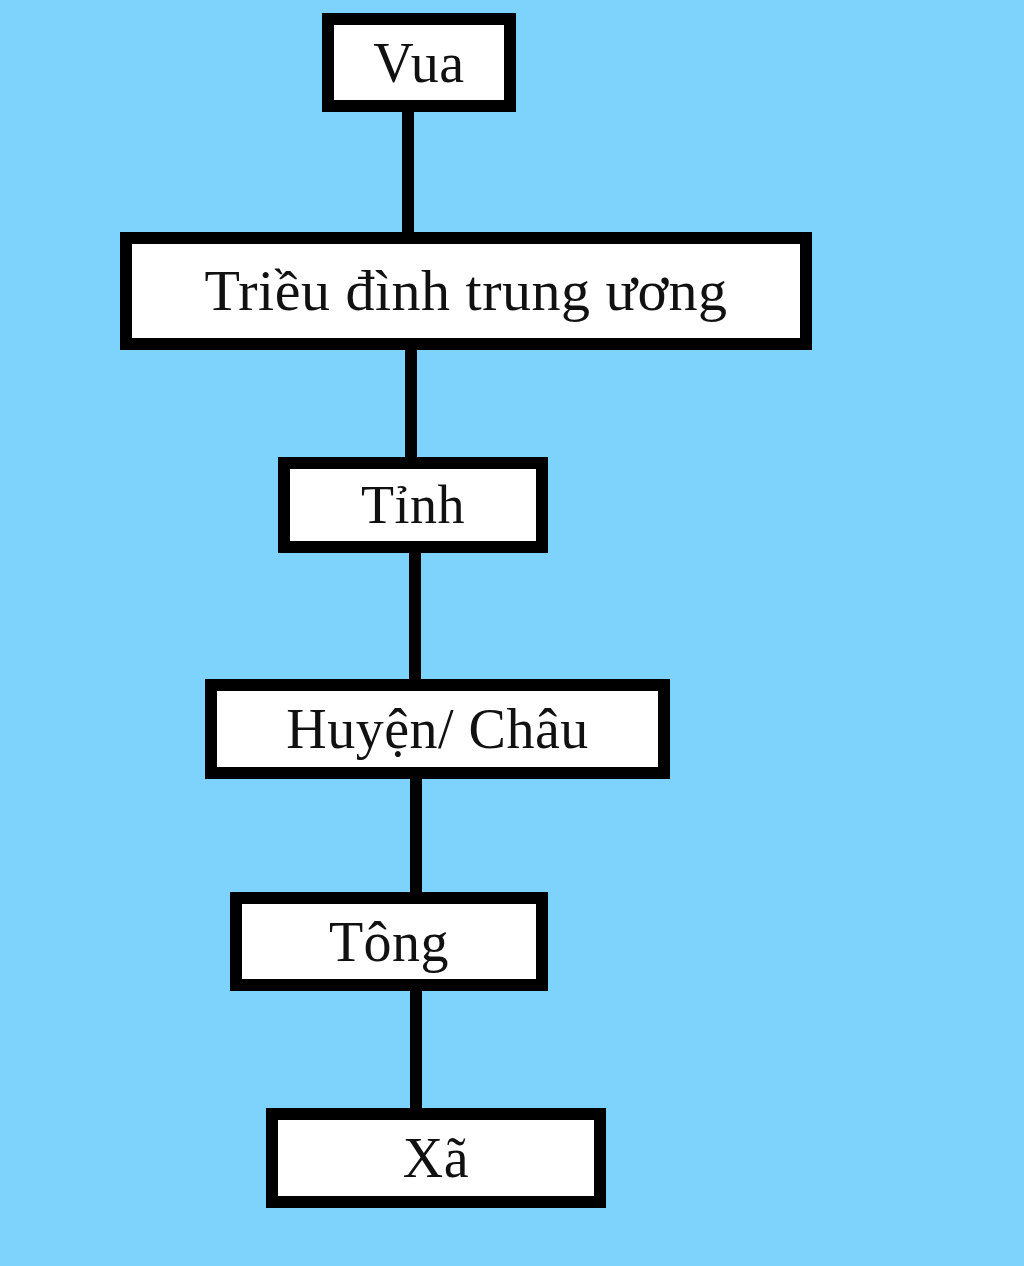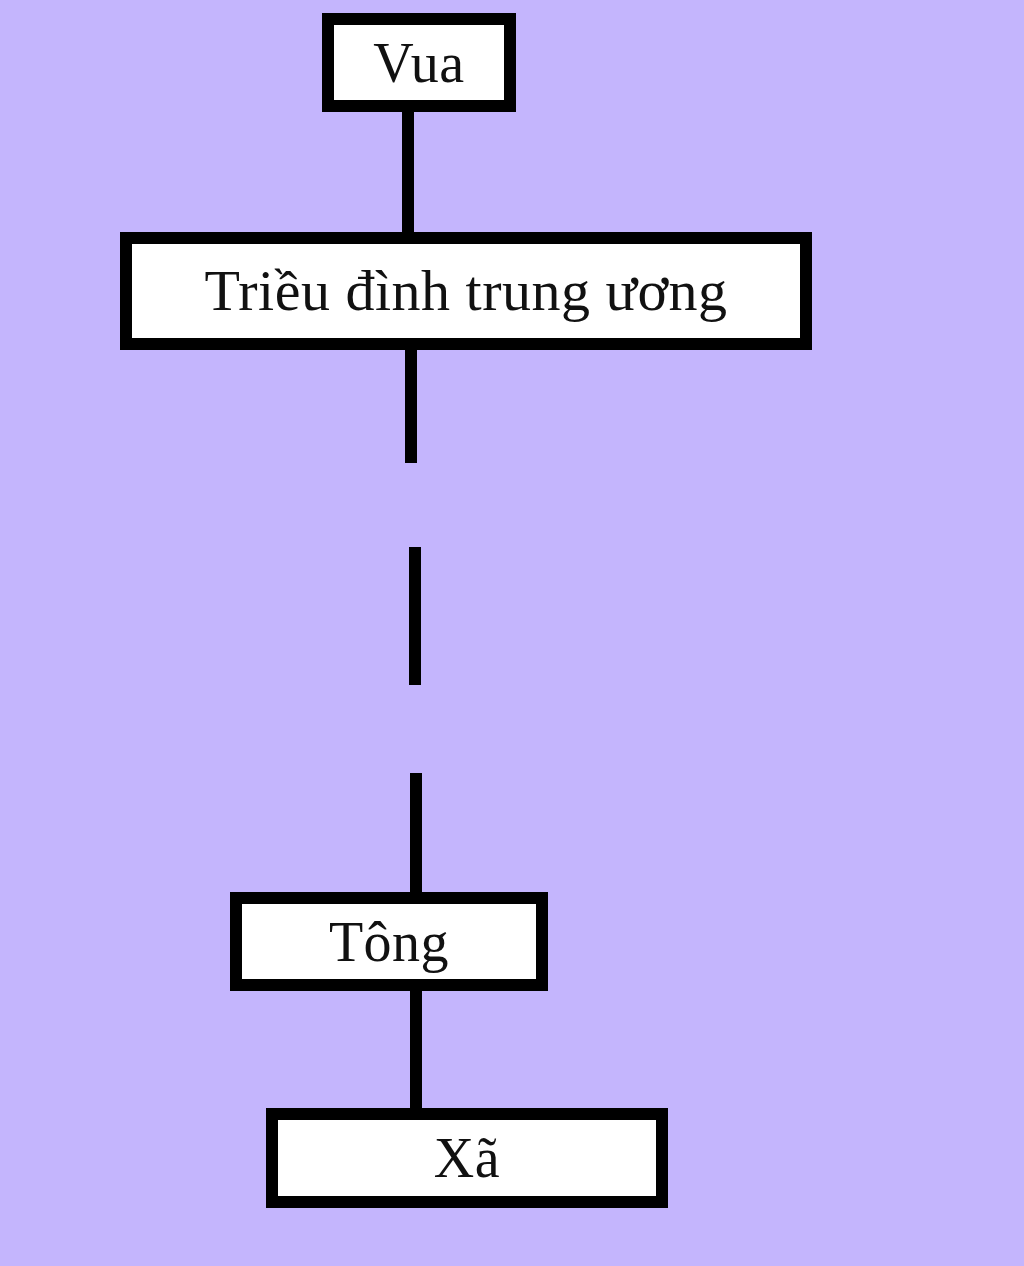--- a/index.html
+++ b/index.html
@@ -4,21 +4,21 @@
 <style>
   html, body {
     margin: 0;
     padding: 0;
     background: #ffffff;
   }
   #canvas {
     position: relative;
     width: 1024px;
     height: 1266px;
-    background: #c4b5fd;
+    background: #7dd3fc;
     overflow: hidden;
     font-family: "Liberation Serif", "DejaVu Serif", serif;
   }
   .node {
     position: absolute;
     box-sizing: border-box;
     background: #ffffff;
     border: 12px solid #000000;
     display: flex;
     align-items: center;
@@ -59,21 +59,21 @@
 
   #node-tinh     { left: 278px; top: 457px;  width: 270px; height: 96px;  }
   #node-tinh     .node-label { font-size: 54px; }
 
   #node-huyen    { left: 205px; top: 679px;  width: 465px; height: 100px; }
   #node-huyen    .node-label { font-size: 56px; }
 
   #node-tong     { left: 230px; top: 892px;  width: 318px; height: 99px;  }
   #node-tong     .node-label { font-size: 56px; }
 
-  #node-xa       { left: 266px; top: 1108px; width: 402px; height: 100px; }
+  #node-xa       { left: 266px; top: 1108px; width: 340px; height: 100px; }
   #node-xa       .node-label { font-size: 56px; }
 
   
   #conn-1 { left: 402px; top: 106px;  width: 12px; height: 132px; }
   #conn-2 { left: 405px; top: 344px;  width: 12px; height: 119px; }
   #conn-3 { left: 409px; top: 547px;  width: 12px; height: 138px; }
   #conn-4 { left: 410px; top: 773px;  width: 12px; height: 125px; }
   #conn-5 { left: 410px; top: 985px;  width: 12px; height: 129px; }
 
   .watermark { left: 480px; top: 588px; }
@@ -90,21 +90,27 @@
   <div class="connector" id="conn-5"></div>
 
   <div class="node" id="node-vua">
     <span class="node-label">Vua</span>
   </div>
 
   <div class="node" id="node-trieu">
     <span class="node-label">Triều đình trung ương</span>
   </div>
 
+  <div class="node" id="node-tinh">
+    <span class="node-label">Tỉnh</span>
+  </div>
 
+  <div class="node" id="node-huyen">
+    <span class="node-label">Huyện/ Châu</span>
+  </div>
 
   <div class="node" id="node-tong">
     <span class="node-label">Tông</span>
   </div>
 
   <div class="node" id="node-xa">
     <span class="node-label">Xã</span>
   </div>
 
 

